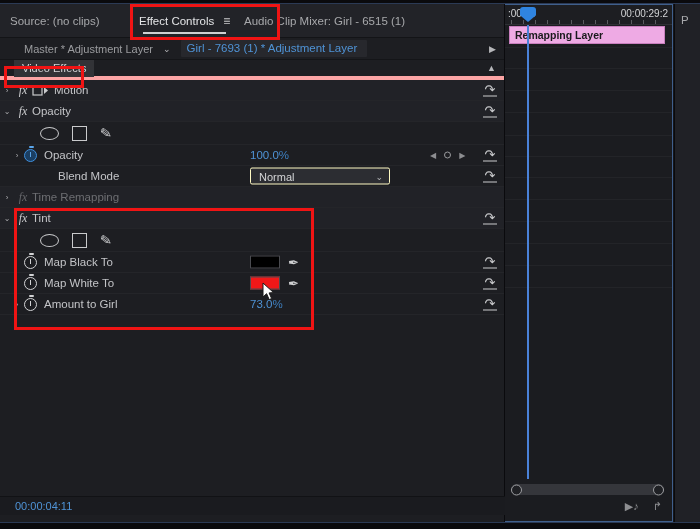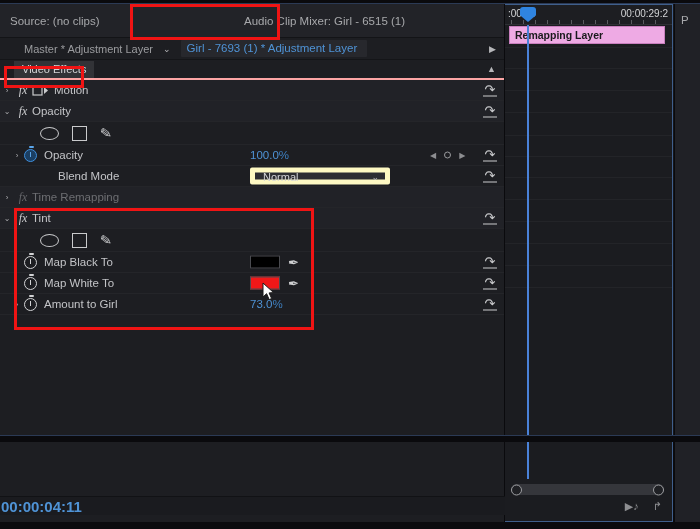--- a/index.html
+++ b/index.html
@@ -4,21 +4,21 @@
 <style>
   * { box-sizing: border-box; margin: 0; padding: 0; }
   html, body {
     width: 700px; height: 529px;
     background: #0b0b0e;
     font-family: "Liberation Sans", sans-serif;
     overflow: hidden;
   }
   #app {
     position: relative;
-    width: 700px; height: 442px;
+    width: 700px; height: 529px;
     background: #15161a;
   }
 
   
   .win-top-border {
     position: absolute; left: 0; top: 0; width: 700px; height: 4px;
     background: #0a0a0d;
     border-bottom: 1px solid #2b3a55;
   }
   .win-bottom-border {
@@ -90,21 +90,21 @@
     position: absolute; right: 8px; top: 50%; transform: translateY(-50%);
     font-size: 9px; color: #b6b7ba;
   }
 
   
   .ve-header {
     position: relative;
     height: 20px;
     background: #1d1e22;
     display: flex; align-items: center;
-    border-bottom: 2px solid #fca5a5;
+    border-bottom: 4px solid #fca5a5;
   }
   .ve-label {
     margin-left: 14px;
     font-size: 11px;
     color: #d6d7d9;
     background: #323337;
     padding: 2px 8px 3px 8px;
   }
   .ve-collapse {
     position: absolute; right: 8px; top: 50%; transform: translateY(-50%);
@@ -179,21 +179,21 @@
   .val {
     position: absolute; left: 250px; top: 50%; transform: translateY(-50%);
     font-size: 11.5px; color: #4f93d6;
   }
   .val .unit { color:#3d7fbf; }
 
   .select {
     position: absolute; left: 250px; top: 50%; transform: translateY(-50%);
     width: 140px; height: 17px;
     background: #2c2d32;
-    border: 5px solid #fef9c3;
+    border: 1px solid #fef9c3;
     border-radius: 2px;
     display: flex; align-items: center; justify-content: space-between;
     padding: 0 6px 0 8px;
     font-size: 11px; color: #d3d4d6;
   }
   .select .chev { font-size: 9px; color: #b6b7ba; }
 
   .swatch {
     position: absolute; left: 250px; top: 50%; transform: translateY(-50%);
     width: 30px; height: 13px; border: 1px solid #4a4b50;
@@ -299,21 +299,21 @@
   }
 
   
   .statusbar {
     position: absolute; left: 0; bottom: 7px; width: 505px; height: 19px;
     background: #1a1b1f;
     border-top: 1px solid #111215;
     display: flex; align-items: center;
   }
   .statusbar .tc {
-    margin-left: 1px; font-size: 15px; color: #4f93d6; font-weight: bold;
+    margin-left: 15px; font-size: 11px; color: #4f93d6;
   }
 
   
   .sliver {
     position: absolute; left: 674px; top: 4px; width: 26px; height: 518px;
     background: #202126;
     border-left: 1px solid #0a0a0d;
   }
   .sliver .lbl {
     position: absolute; left: 6px; top: 10px;
@@ -343,20 +343,24 @@
 
 <div id="app">
 
   <div class="win-top-border"></div>
 
   <div class="ec-panel">
 
     <div class="tabstrip">
       <div class="tab" id="tab-source">
         <span>Source: (no clips)</span>
+      </div>
+      <div class="tab active" id="tab-effect">
+        <span>Effect Controls</span>
+        <span class="tabmenu">≡</span>
       </div>
       <div class="tab" id="tab-audio">
         <span>Audio Clip Mixer: Girl - 6515 (1)</span>
       </div>
     </div>
 
     <div class="breadcrumb">
       <span class="bc-master">Master * Adjustment Layer</span>
       <span class="bc-caret">⌄</span>
       <span class="bc-clip">Girl - 7693 (1) * Adjustment Layer</span>

